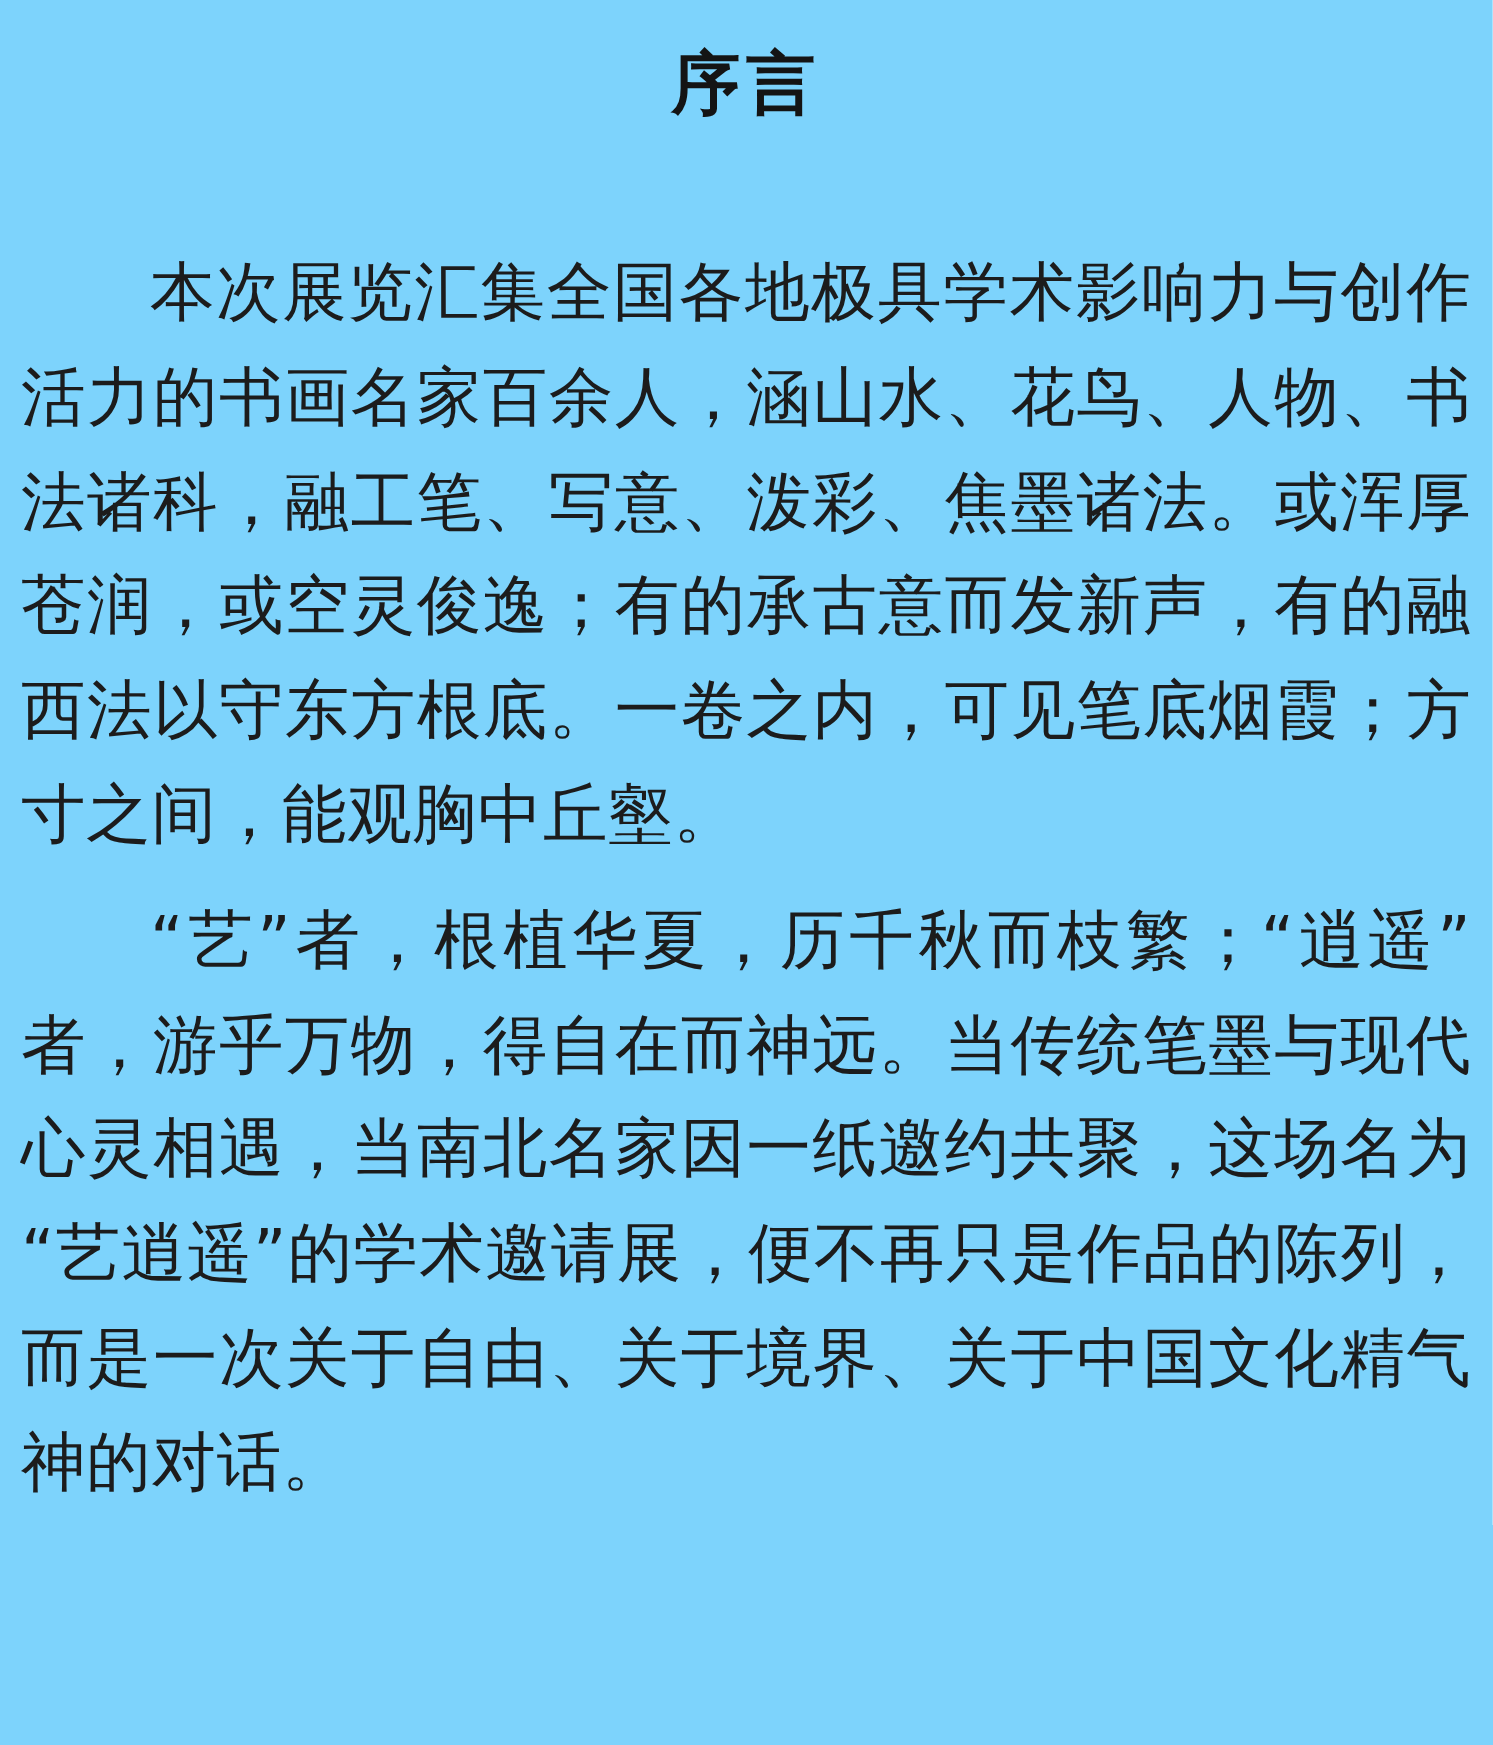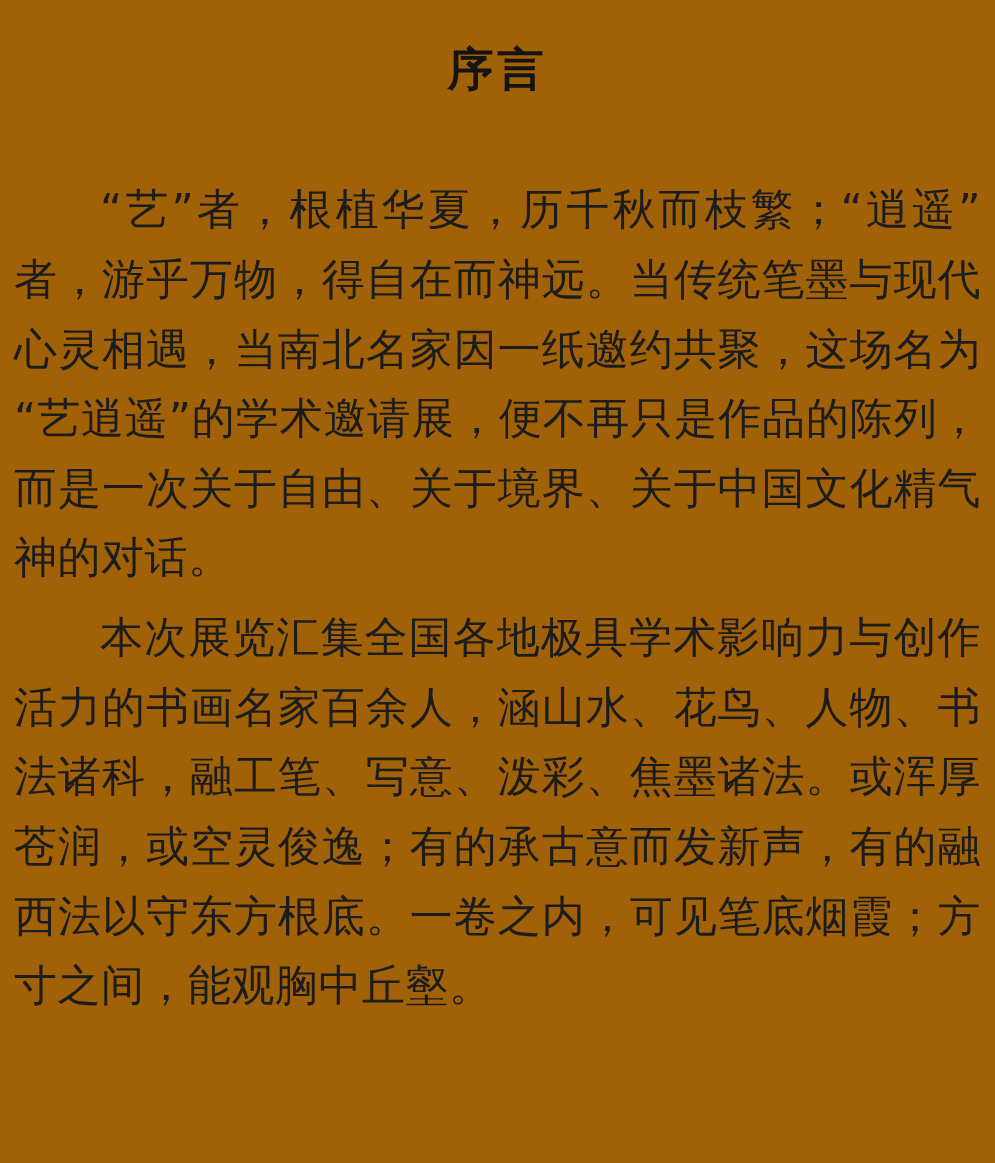--- a/index.html
+++ b/index.html
@@ -11,22 +11,22 @@
     width: 995px;
     height: 1163px;
     overflow: hidden;
     font-family: "DejaVu Sans", "Liberation Sans", sans-serif;
     color: #1a1a1a;
   }
   .page {
     width: 995px;
     height: 1163px;
     box-sizing: border-box;
-    padding: 28px 14px 0 14px;
-    background: #a16207;
+    padding: 14px 14px 0 14px;
+    background: #7dd3fc;
   }
   .doc-title {
     text-align: center;
     font-size: 46px;
     font-weight: 700;
     letter-spacing: 4px;
     color: #141414;
     margin: 14px 0 0 0;
     line-height: 1.2;
   }
@@ -47,16 +47,16 @@
   .para.tight {
     margin-bottom: 10px;
   }
 </style>
 </head>
 <body>
 
 <div class="page">
   <h1 class="doc-title">序言</h1>
   <div class="body-block">
+    <p class="para">本次展览汇集全国各地极具学术影响力与创作活力的书画名家百余人，涵山水、花鸟、人物、书法诸科，融工笔、写意、泼彩、焦墨诸法。或浑厚苍润，或空灵俊逸；有的承古意而发新声，有的融西法以守东方根底。一卷之内，可见笔底烟霞；方寸之间，能观胸中丘壑。</p>
     <p class="para tight">“艺”者，根植华夏，历千秋而枝繁；“逍遥”者，游乎万物，得自在而神远。当传统笔墨与现代心灵相遇，当南北名家因一纸邀约共聚，这场名为“艺逍遥”的学术邀请展，便不再只是作品的陈列，而是一次关于自由、关于境界、关于中国文化精气神的对话。</p>
-    <p class="para">本次展览汇集全国各地极具学术影响力与创作活力的书画名家百余人，涵山水、花鸟、人物、书法诸科，融工笔、写意、泼彩、焦墨诸法。或浑厚苍润，或空灵俊逸；有的承古意而发新声，有的融西法以守东方根底。一卷之内，可见笔底烟霞；方寸之间，能观胸中丘壑。</p>
   </div>
 </div>
 
 </body></html>

